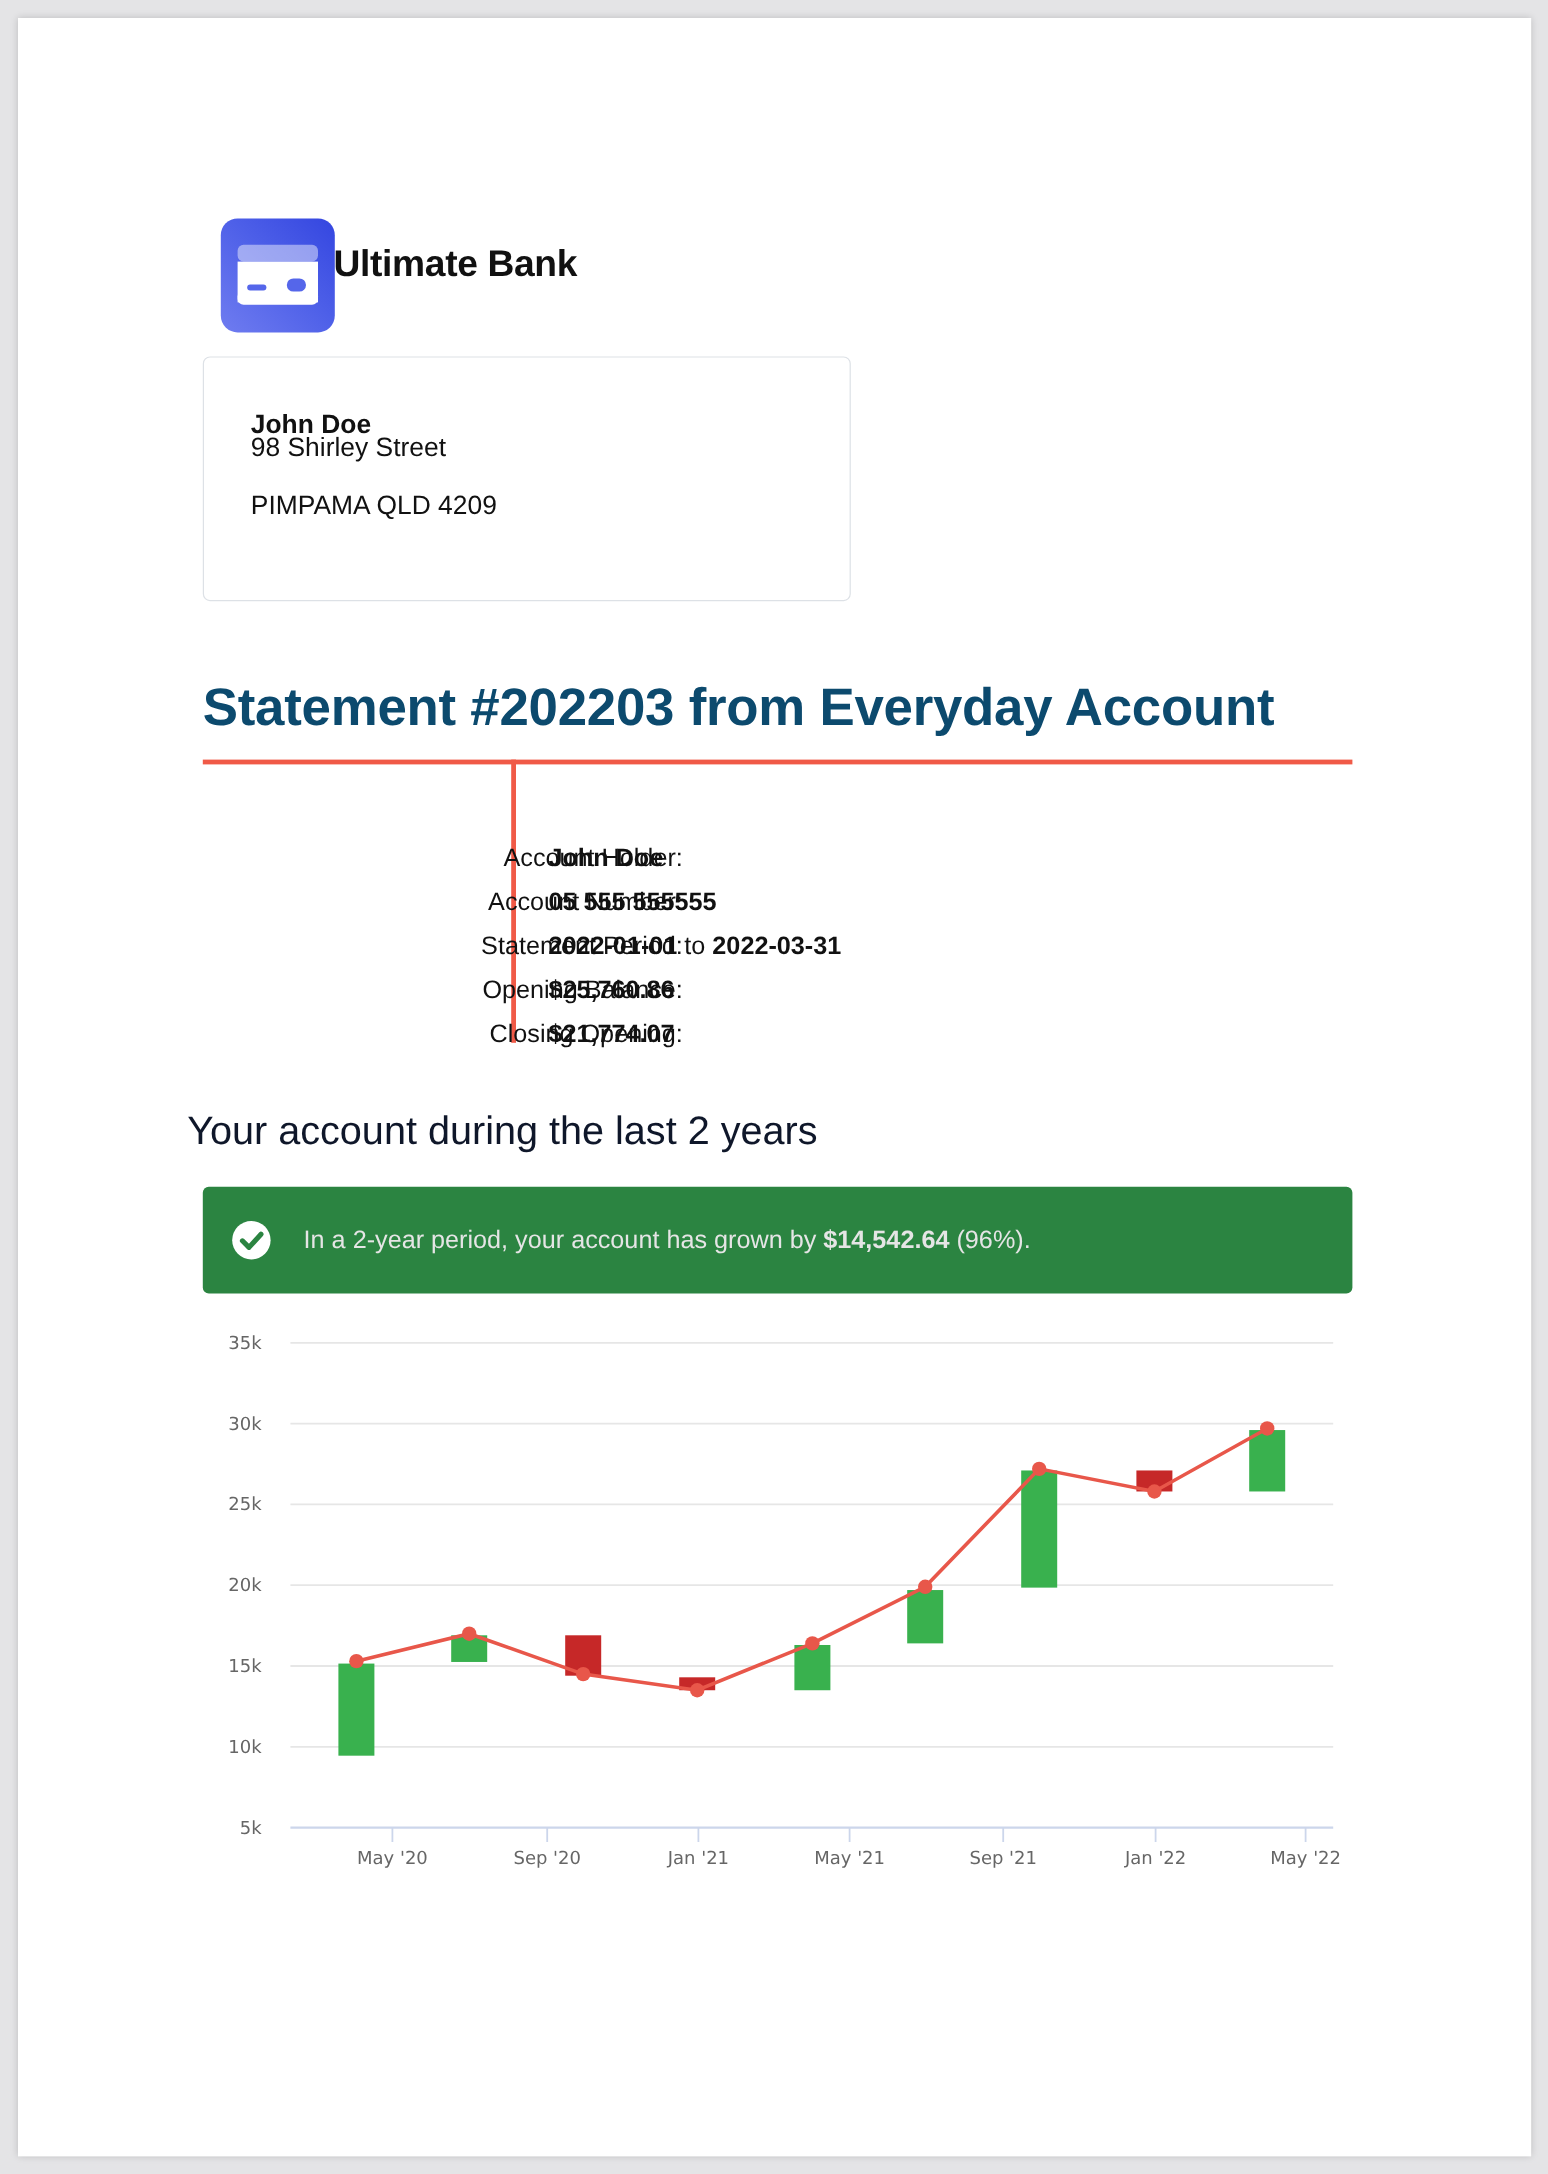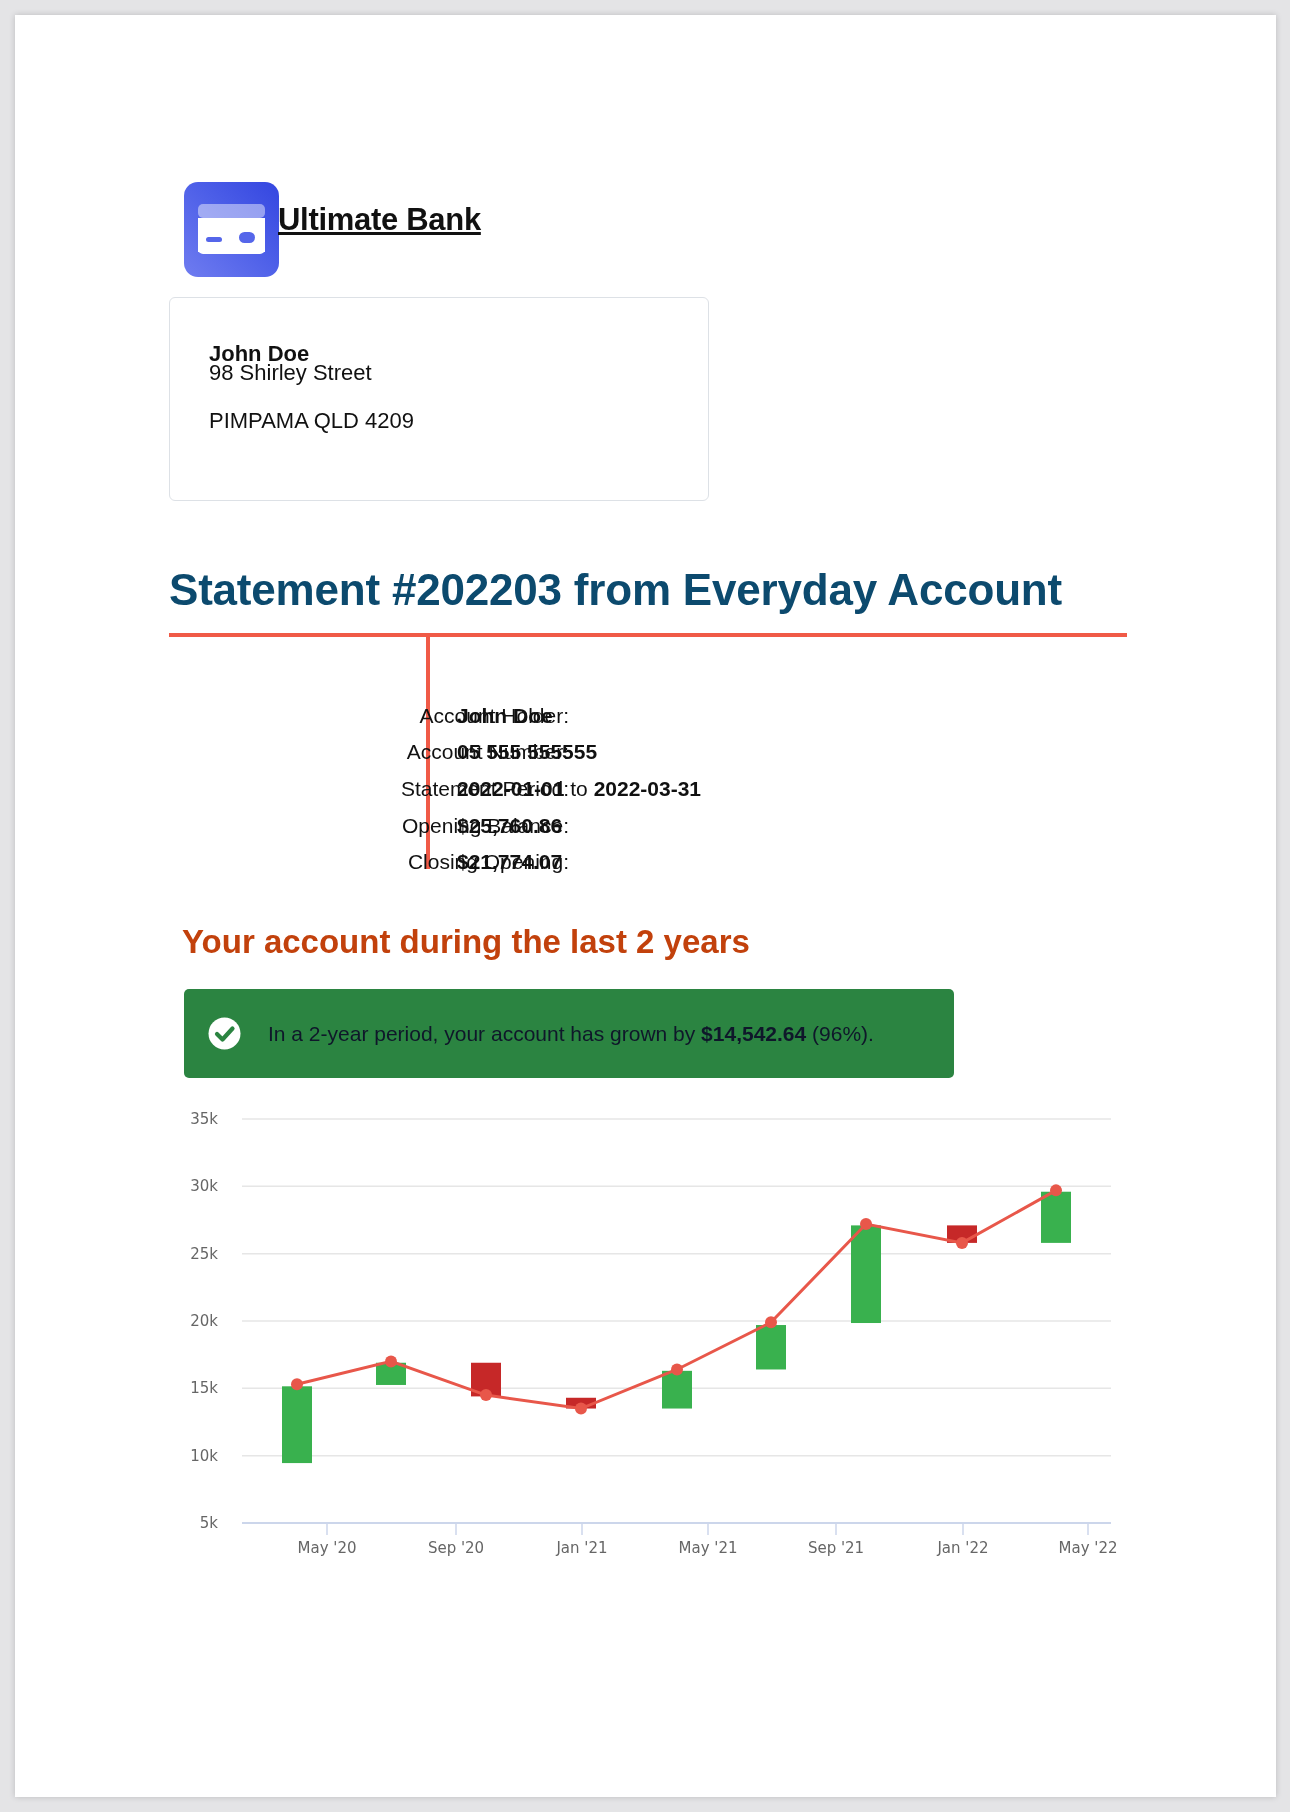--- a/index.html
+++ b/index.html
@@ -19,21 +19,21 @@
   }
   .logo {
     position: absolute; left: 169px; top: 167px;
     width: 95px; height: 95px; border-radius: 14px;
     background: linear-gradient(45deg, #6f7cf0 0%, #4d5fe8 55%, #3446e0 100%);
   }
   .logo svg { position: absolute; left: 0; top: 0; }
   .bank-name {
     position: absolute; left: 278px; top: 200px;
     font-size: 31px; font-weight: 600; color: #111;
-    letter-spacing: -0.3px; line-height: 40px; text-decoration: underline;
+    letter-spacing: -0.3px; line-height: 40px;
   }
   .address-box {
     position: absolute; left: 169px; top: 297px;
     width: 540px; height: 204px;
     border: 1.5px solid #dde1e6; border-radius: 6px;
     box-sizing: border-box;
   }
   .addr-line {
     position: absolute; left: 39px; font-size: 22px; line-height: 30px; color: #111;
   }
@@ -57,26 +57,26 @@
   .info-label {
     position: absolute; right: 558px; width: 240px; text-align: right;
     font-size: 21px; line-height: 36px; color: #111;
   }
   .info-value {
     position: absolute; left: 288px; font-size: 21px; line-height: 36px;
     font-weight: 700; color: #111; white-space: nowrap;
   }
   .info-value .to { font-weight: 400; }
   .section-title {
-    position: absolute; left: 182px; top: 920px;
-    font-size: 33px; font-weight: 700; color: #c2410c; line-height: 44px;
+    position: absolute; left: 156px; top: 920px;
+    font-size: 33px; font-weight: 400; color: #0f172a; line-height: 44px;
   }
   .banner {
-    position: absolute; left: 184px; top: 989px; width: 770px; height: 89px;
-    background: #2b8441; border-radius: 5px; color: #0f172a;
+    position: absolute; left: 169px; top: 989px; width: 958px; height: 89px;
+    background: #2b8441; border-radius: 5px; color: #e5e5e5;
   }
   .banner-icon { position: absolute; left: 24px; top: 28px; width: 33px; height: 33px; }
   .banner-text {
     position: absolute; left: 84px; top: 0; line-height: 89px;
     font-size: 21px; white-space: nowrap;
   }
   .banner-text b { font-weight: 700; }
   .chart { position: absolute; left: 0; top: 0; width: 1290px; height: 1812px; pointer-events: none; }
   .chart text { font-family: "DejaVu Sans", sans-serif; fill: #666; font-size: 15px; }
 </style>

